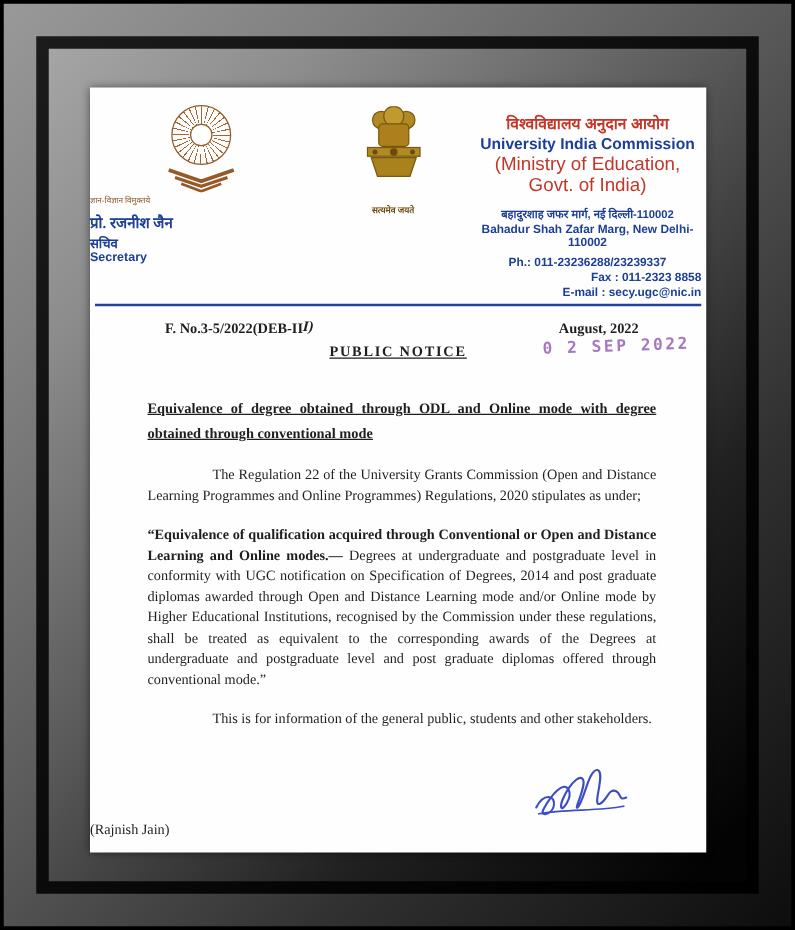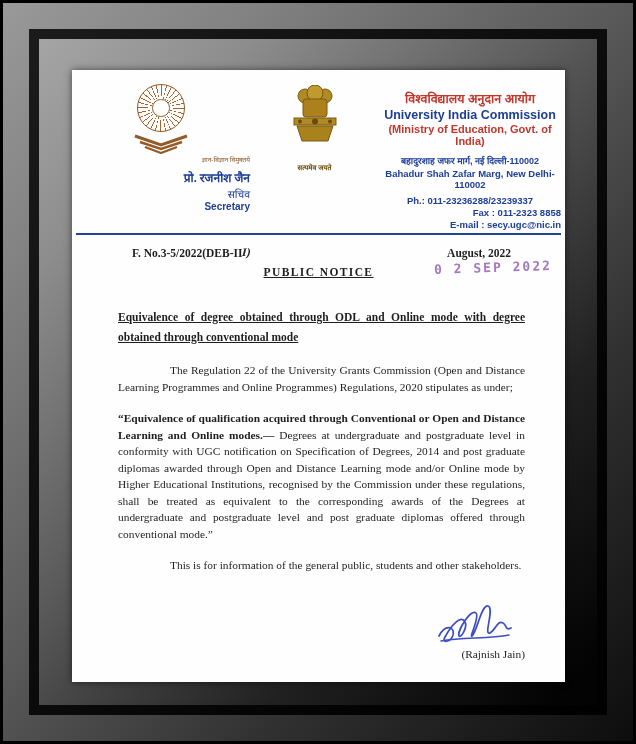--- a/index.html
+++ b/index.html
@@ -15,47 +15,47 @@
     background:linear-gradient(133deg,#1b1b1b 0%, #050505 70%, #000 100%); }
   .frame-mat  { position:absolute; inset:39px;
     background:linear-gradient(133deg,#a5a5a5 0%, #8d8d8d 18%, #5a5a5a 45%, #212121 72%, #030303 96%); }
 
   
   .page { position:absolute; left:72px; top:70px; width:493px; height:612px;
     background:#fefefdf; background:#fefefe; color:#1e1e1e; box-shadow:0 0 7px rgba(0,0,0,.55); }
 
   
   .doc-header { display:flex; padding-top:14px; }
-  .hdr-left { width:178px; text-align:right; }
+  .hdr-left { width:178px; text-align:left; }
   .hdr-center { flex:1; text-align:center; padding-top:1px; }
   .hdr-right { width:186px; text-align:center; padding:6px 4px 0 0;
     font-family:"Liberation Sans", sans-serif; }
 
   .ugc-wheel { width:48px; height:48px; margin:0 auto; border-radius:50%;
     border:1.5px solid #955a28; position:relative;
     background:repeating-conic-gradient(#a66530 0deg 2.4deg, rgba(255,255,255,0) 2.4deg 12.85deg); }
   .ugc-wheel::after { content:""; position:absolute; inset:31%; border-radius:50%;
     background:#fff; border:1.5px solid #955a28; }
   .ugc-book { display:block; margin:2px auto 0; }
   .ugc-motto { font-size:6.5px; color:#8a5526; margin-top:1px; }
 
   .name-hi { font-size:12px; font-weight:bold; color:#1c3e97; margin-top:5px; }
-  .title-hi { font-size:10.5px; font-weight:normal; color:#1c3e97; margin-top:1px; }
+  .title-hi { font-size:10.5px; font-weight:bold; color:#1c3e97; margin-top:1px; }
   .name-en { font-size:12.5px; font-weight:bold; color:#1c3e97; margin-top:6px;
     font-family:"Liberation Sans", sans-serif; }
   .title-en { font-size:10px; font-weight:bold; color:#1c3e97;
     font-family:"Liberation Sans", sans-serif; }
 
   .emblem { display:block; margin:0 auto; }
   .emblem-motto { font-size:7px; color:#6d4a0c; font-weight:bold; margin-top:18px; }
 
   .org-hi { font-size:12.5px; font-weight:bold; color:#c3372b; }
   .org-en { font-size:12.5px; font-weight:bold; color:#1c3e97; margin-top:1px; }
   .min-hi { font-size:9px;  font-weight:bold; color:#c3372b; margin-top:7px; }
-  .min-en { font-size:11px; font-weight:bold; color:#c3372b; margin-top:1px; }
+  .min-en { font-size:15px; font-weight:normal; color:#c3372b; margin-top:1px; }
   .addr-hi { font-size:9px;  font-weight:bold; color:#1c3e97; margin-top:7px; }
   .addr-en { font-size:9.5px; font-weight:bold; color:#1c3e97; margin-top:1px; }
   .contact { font-size:9.5px; font-weight:bold; color:#1c3e97; margin-top:5px; }
   .contact + .contact { margin-top:1px;text-align:right; }
 
   .rule { margin:3px 4px 0 4px; border-top:2.5px solid #23439a; }
 
   
   .meta-row { display:flex; justify-content:space-between; margin-top:12px;
     padding:0 54px 0 60px; font-size:11.5px; font-weight:bold; }
@@ -68,21 +68,21 @@
   .fileno-hand { display:inline-block; transform:skewX(-14deg) translateY(-1px); }
 
   
   .subject { margin:26px 40px 0 46px; font-size:11.5px; font-weight:bold;
     text-align:justify; line-height:1.7; }
   .subject span { text-decoration:underline; }
   .para { margin:15px 40px 0 46px; font-size:11.4px; text-align:justify; line-height:1.45; }
   .para.indent { text-indent:52px; }
   .para b { font-weight:bold; }
 
-  .sig-block { margin-top:26px; padding-right:40px; text-align:right; }
+  .sig-block { margin-top:26px; padding-right:50px; text-align:left; }
   .sig-svg { display:block; margin-left:auto; margin-right:6px; }
   .sig-name { font-size:11.4px; margin-top:0; }
 </style>
 </head>
 <body>
 
 <div class="scene">
   <div class="frame-face"></div>
   <div class="frame-step"></div>
   <div class="frame-mat"></div>

